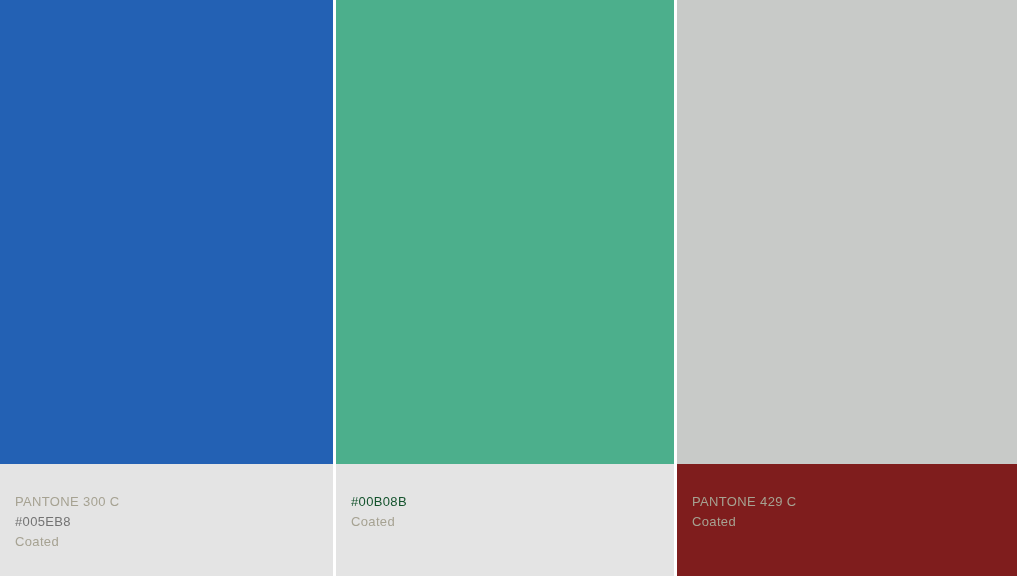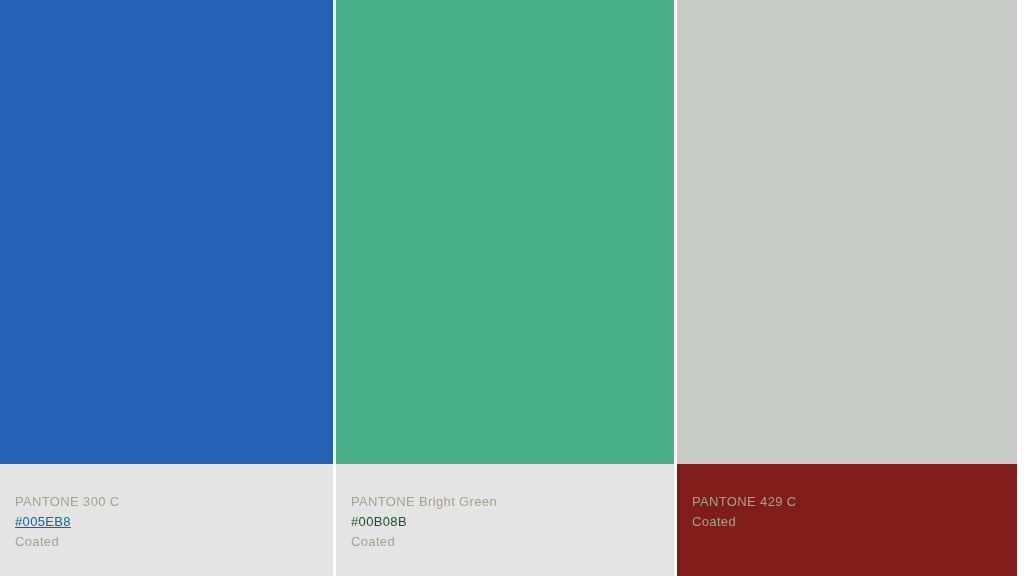--- a/index.html
+++ b/index.html
@@ -65,29 +65,28 @@
 </style>
 </head>
 <body>
 
 <div id="palette" style="background: rgb(255, 255, 255);">
 
   <div class="swatch-card col-0">
     <div class="swatch-color" style="background: rgb(35, 97, 180);"></div>
     <div class="swatch-info" style="background: rgb(228, 228, 228);">
       <span class="info-line name" style="color: rgb(166, 162, 146);">PANTONE 300 C</span>
-      <span class="info-line hex" style="color: #0369a1; text-decoration: underline;">#005EB8</span>
+      <span class="info-line hex" style="color: #737373;">#005EB8</span>
       <span class="info-line finish" style="color: rgb(166, 162, 146);">Coated</span>
     </div>
   </div>
 
   <div class="swatch-card col-1">
     <div class="swatch-color" style="background: rgb(76, 175, 140);"></div>
     <div class="swatch-info" style="background: rgb(228, 228, 228);">
-      <span class="info-line name" style="color: rgb(166, 162, 146);">PANTONE Bright Green</span>
       <span class="info-line hex" style="color: #14532d;">#00B08B</span>
       <span class="info-line finish" style="color: rgb(166, 162, 146);">Coated</span>
     </div>
   </div>
 
   <div class="swatch-card col-2">
     <div class="swatch-color" style="background: rgb(200, 202, 200);"></div>
     <div class="swatch-info" style="background: #7f1d1d;">
       <span class="info-line name" style="color: rgb(166, 162, 146);">PANTONE 429 C</span>
       <span class="info-line finish" style="color: rgb(166, 162, 146);">Coated</span>

